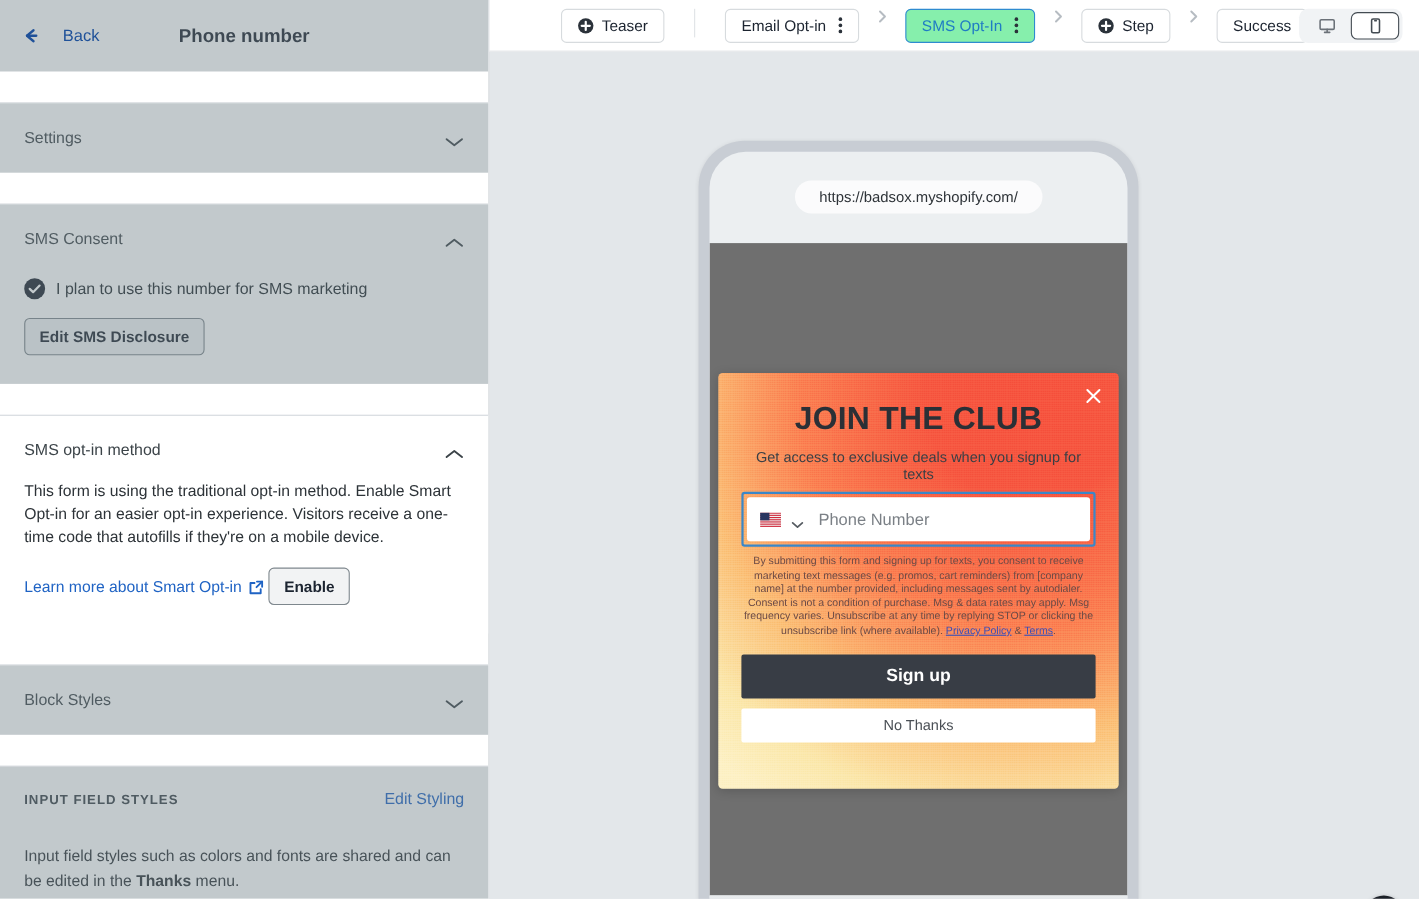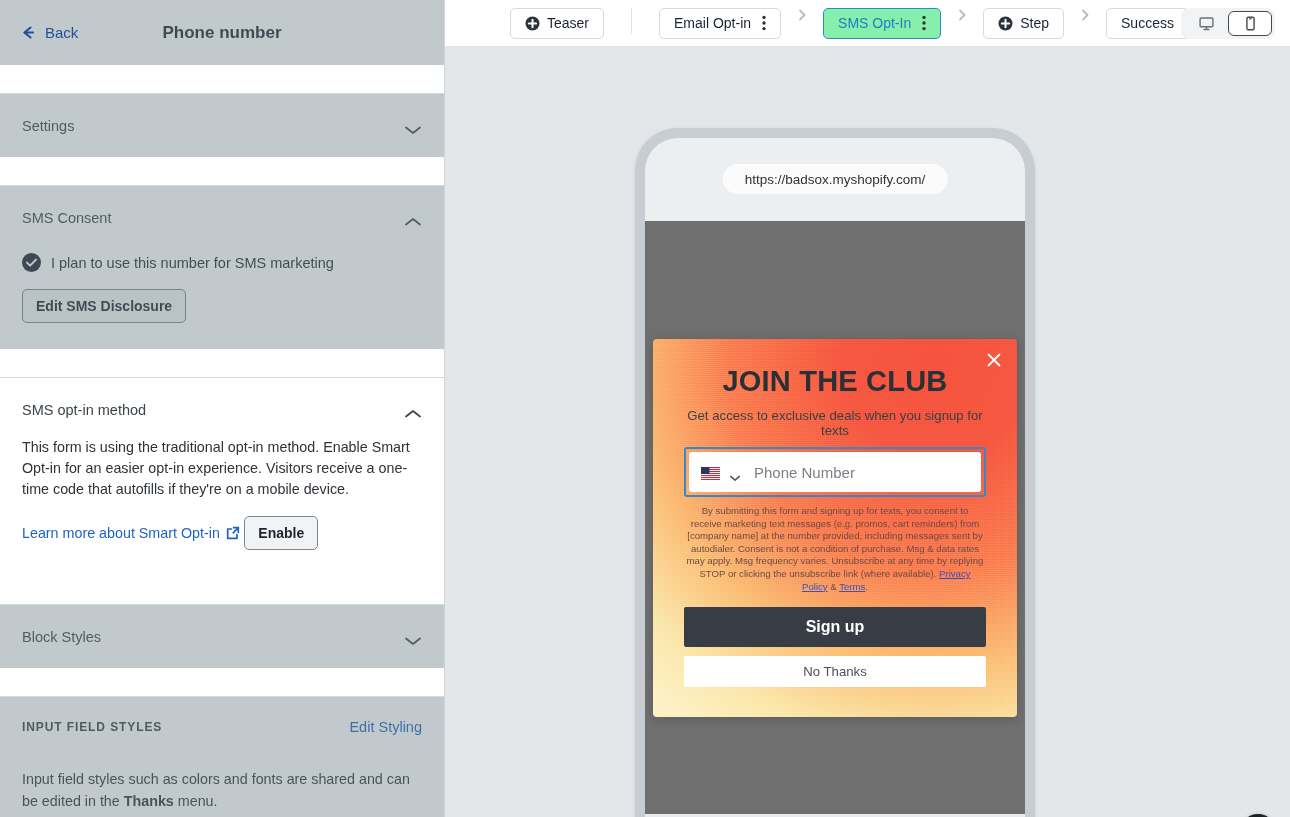--- a/index.html
+++ b/index.html
@@ -26,21 +26,21 @@
     background: rgba(110,126,133,0.42);
     pointer-events: none;
   }
   .panel-sep { border-top: 1px solid #d3d8dc; margin-top: 28px; }
 
   .sb-header {
     height: 65px; display: flex; align-items: center;
     position: relative; padding: 0 20px;
   }
   .back-link {
-    display: flex; align-items: flex-end; gap: 8px;
+    display: flex; align-items: flex-end; gap: 20px;
     color: #1f5199; font-size: 15px; cursor: pointer;
     z-index: 2;
   }
   .back-arrow { display: block; width: 17px; height: 17px; }
   .sb-title {
     position: absolute; left: 0; right: 0; text-align: center;
     font-size: 17px; font-weight: 700; color: #1c2430;
     pointer-events: none;
   }
 
@@ -199,21 +199,21 @@
   }
   #popup::after {
     
     content: ""; position: absolute; inset: 0; pointer-events: none;
     opacity: .16;
     background-image:
       repeating-linear-gradient(0deg, rgba(255,255,255,.5) 0 1px, rgba(0,0,0,.12) 1px 2px),
       repeating-linear-gradient(90deg, rgba(255,255,255,.35) 0 1px, rgba(0,0,0,.1) 1px 2px);
     mix-blend-mode: overlay;
   }
-  .popup-inner { position: relative; z-index: 3; padding: 0 31px; }
+  .popup-inner { position: relative; z-index: 3; padding: 0 21px; }
   .close-x {
     position: absolute; right: 12px; top: 10px; z-index: 4;
     width: 22px; height: 22px; cursor: pointer;
   }
   .popup-h1 {
     text-align: center; font-size: 29px; font-weight: 700;
     color: #2b3036; letter-spacing: 0.2px; padding-top: 26px;
     font-family: "Liberation Sans", sans-serif;
   }
   .popup-sub {

